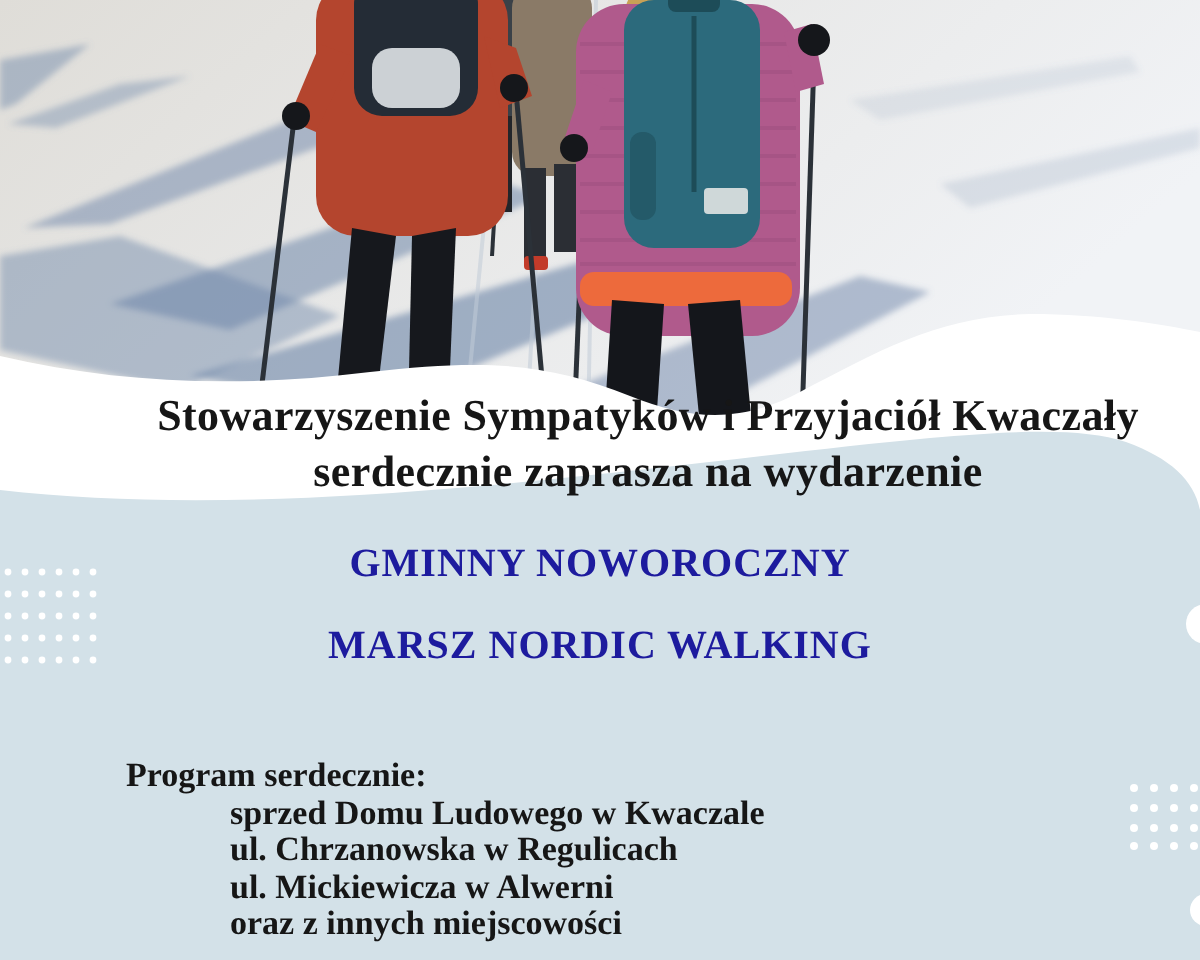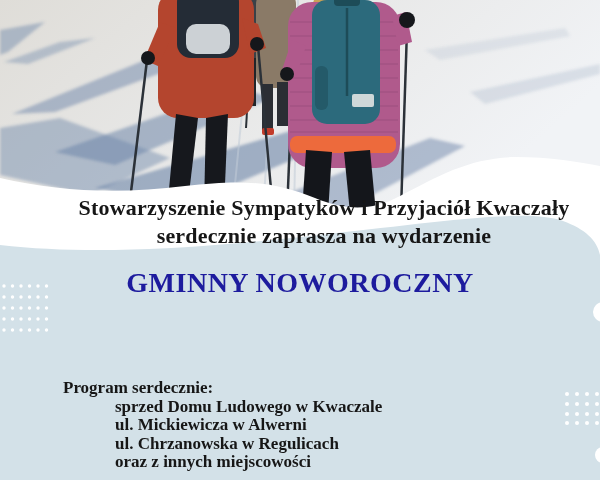--- a/index.html
+++ b/index.html
@@ -15,21 +15,21 @@
   .dots-left  { position:absolute; left:0;   top:283px; }
   .dots-right { position:absolute; left:562px; top:390px; }
   .intro {
     top:194px; width:600px; text-align:center;
     font-size:22px; line-height:28px; color:var(--text-black,#161616);
     letter-spacing:0.2px;
     padding-left:24px;
   }
   .title {
     top:262px; width:600px; text-align:center;
-    font-size:28px; line-height:41px; color:var(--title-blue,#1d1b9e);
+    font-size:20px; line-height:41px; color:var(--title-blue,#1d1b9e);
     letter-spacing:0.5px;
   }
   .date {
     top:354px; width:600px; text-align:center;
     font-size:20px; color:var(--text-black,#161616);
   }
   .program {
     top:379px; width:600px;
     font-size:17px; line-height:18.5px; color:var(--text-black,#161616);
   }
@@ -188,24 +188,25 @@
     </g>
   </svg>
 
   <div class="layer intro">
     <div>Stowarzyszenie Sympatyków i Przyjaciół Kwaczały</div>
     <div>serdecznie zaprasza na wydarzenie</div>
   </div>
 
   <div class="layer title">
     <div>GMINNY NOWOROCZNY</div>
+    <div>MARSZ NORDIC WALKING</div>
   </div>
 
 
   <div class="layer program">
     <div class="head">Program serdecznie:</div>
     <div class="loc">sprzed Domu Ludowego w Kwaczale</div>
+    <div class="loc">ul. Chrzanowska w Regulicach</div>
     <div class="loc">ul. Mickiewicza w Alwerni</div>
-    <div class="loc">ul. Chrzanowska w Regulicach</div>
     <div class="loc">oraz z innych miejscowości</div>
   </div>
 
 </div>
 
 </body></html>

